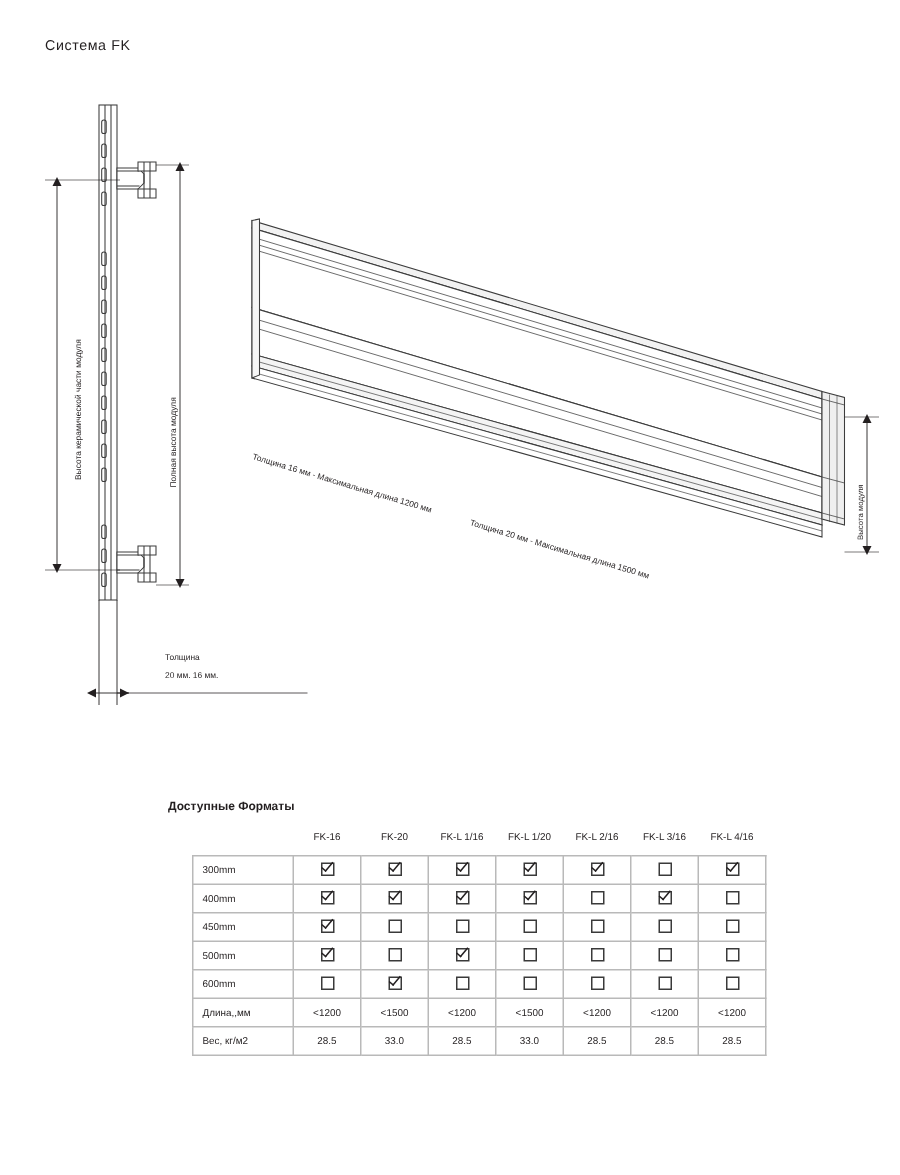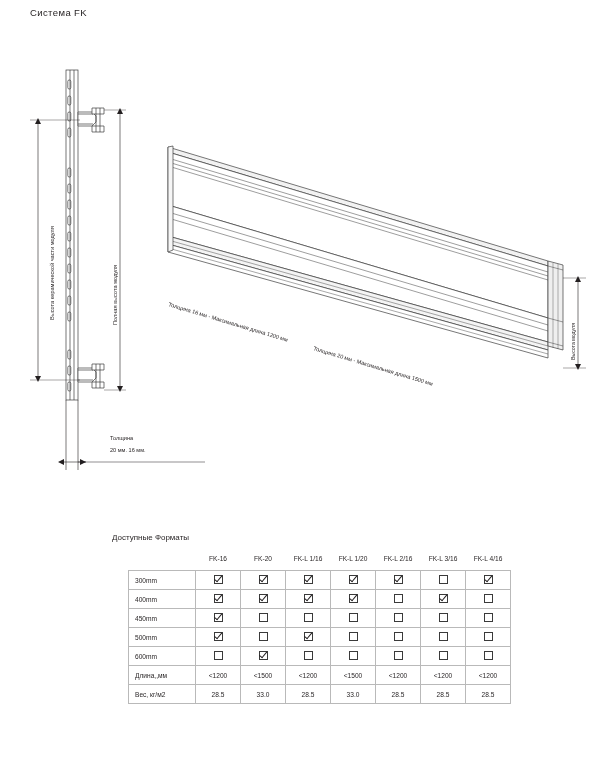--- a/index.html
+++ b/index.html
@@ -17,38 +17,39 @@
   }
   .page {
     position: absolute;
     left: 0; top: 0;
     width: 600px;
     height: 783px;
   }
   .title {
     position: absolute;
     left: 30px;
-    top: 7px;
+    top: 25px;
     font-size: 9.5px;
     letter-spacing: 0.4px;
     color: #231f20;
   }
   .diagram {
     position: absolute;
     left: 0;
     top: 50px;
     width: 600px;
     height: 440px;
   }
   .table-caption {
     position: absolute;
     left: 112px;
     top: 533px;
     font-size: 8px;
     color: #231f20;
+    font-weight: bold;
   }
   table.formats {
     position: absolute;
     left: 128px;
     top: 548px;
     border-collapse: collapse;
     font-size: 6.6px;
     color: #231f20;
   }
   table.formats th, table.formats td {

